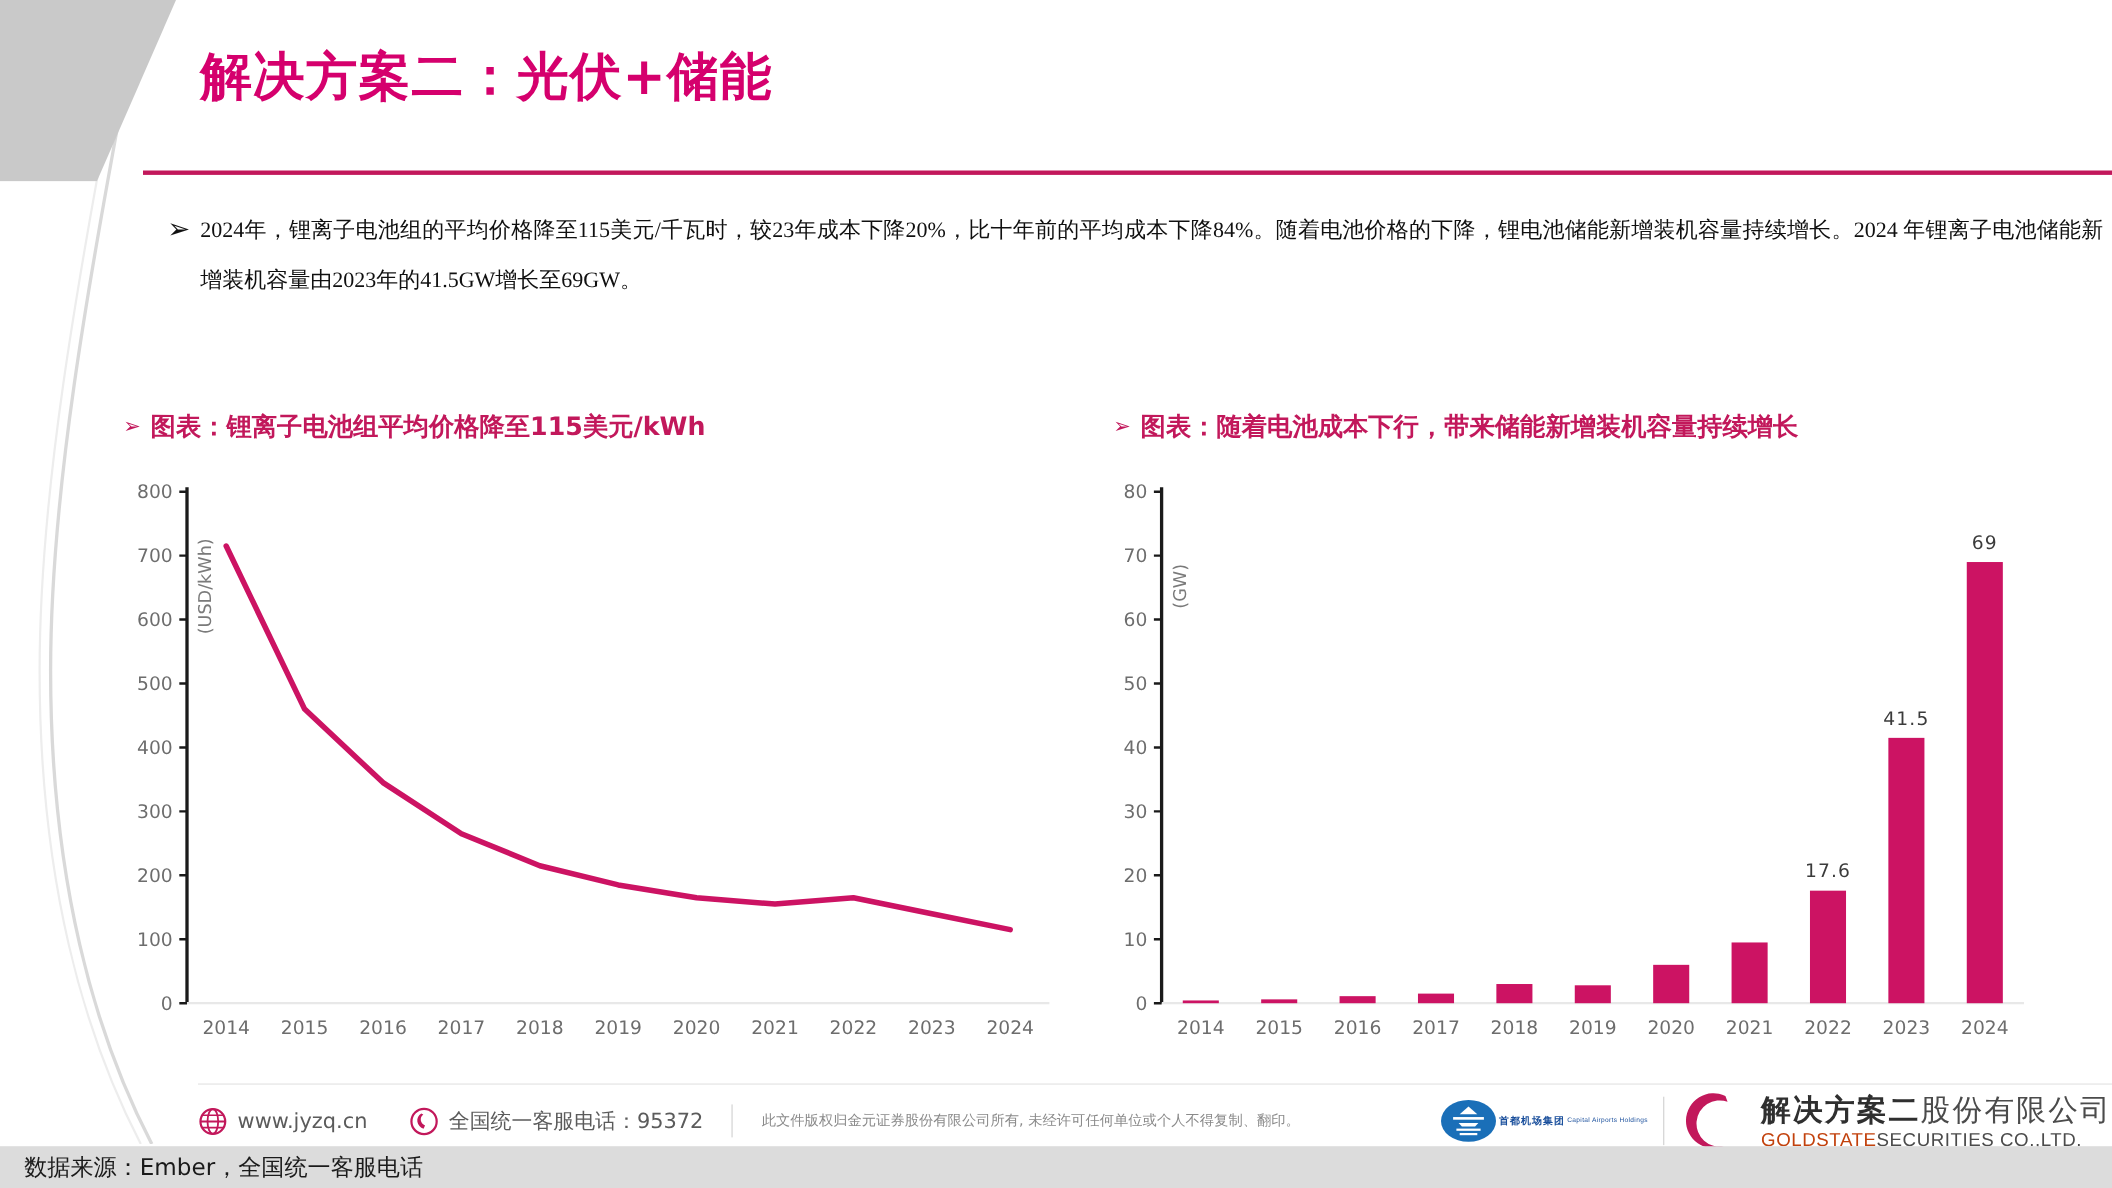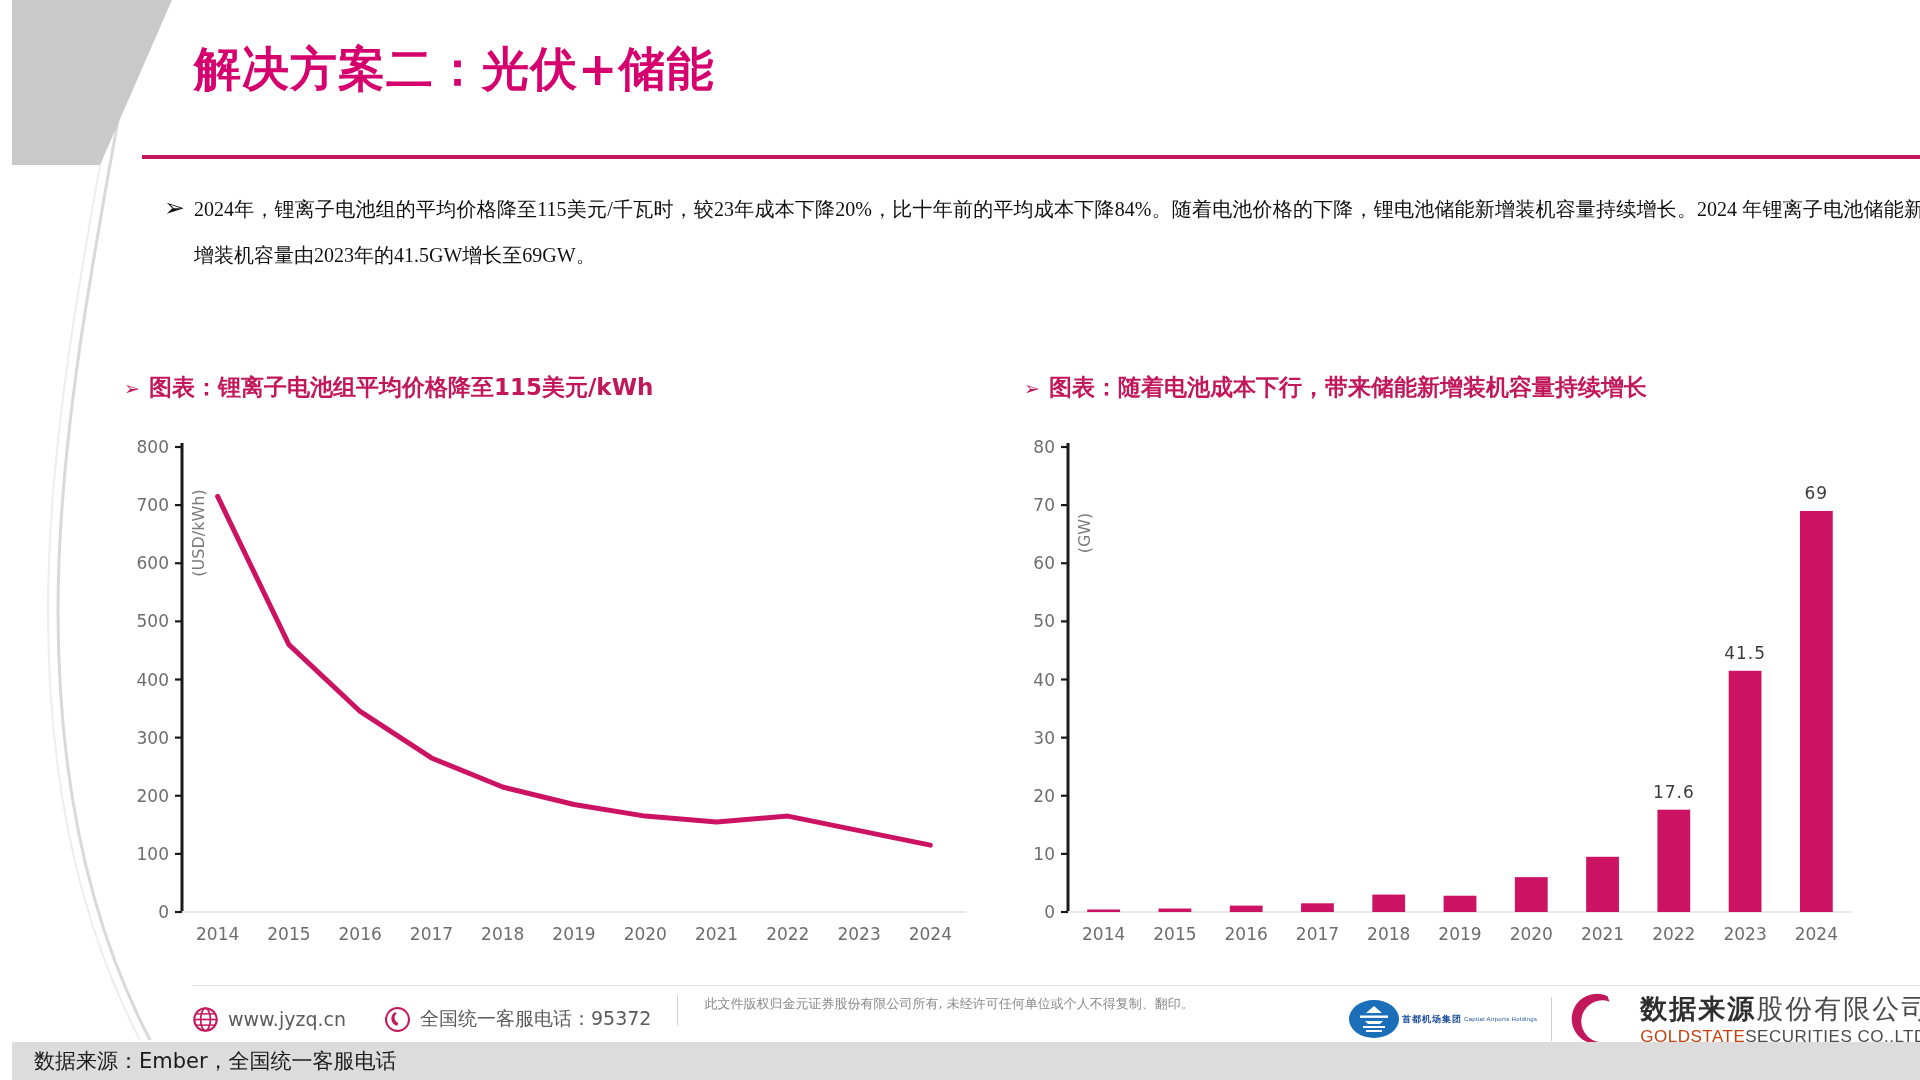--- a/index.html
+++ b/index.html
@@ -1,21 +1,21 @@
 <!DOCTYPE html>
 <html><head>
 <meta charset="utf-8">
 <style>
   * { box-sizing: border-box; margin: 0; padding: 0; }
   html, body {
     width: 1920px; height: 1080px;
     font-family: "Liberation Sans", "DejaVu Sans", sans-serif;
     background: #ffffff; overflow: hidden;
   }
-  #slide { position: relative; width: 1664px; height: 1080px; background: #fff; margin-left: 12px; }
+  #slide { position: relative; width: 1664px; height: 1080px; background: #fff; }
 
   
   .wedge-grey {
     position: absolute; left: 0; top: 0; width: 160px; height: 165px;
     background: #c9c9c9;
     clip-path: polygon(0 0, 160px 0, 88px 165px, 0 165px);
   }
   .wedge-curve {
     position: absolute; left: 0; top: 0; width: 170px; height: 1040px;
     overflow: hidden;
@@ -72,21 +72,21 @@
   .bar-lbl{ font-family: "DejaVu Sans", "Liberation Sans", sans-serif;
             font-size: 17px; fill: #3b3b3b; letter-spacing:1px; }
 
   
   .footer-rule {
     position: absolute; left: 180px; top: 985px; width: 1740px; height: 1px;
     background: #e2e2e2;
   }
   .footer {
     position: absolute; left: 180px; top: 995px; width: 1740px; height: 48px;
-    display: flex; 
+    display: flex; align-items: center;
   }
   .f-item { display: flex; align-items: center; gap: 9px; }
   .f-text { font-size: 19px; color: #5b5b5b;
             font-family: "DejaVu Sans", "Liberation Sans", sans-serif; }
   .f-sep { width: 1px; height: 30px; background: #cfcfcf; margin: 0 26px; }
   .f-copy { font-size: 13px; color: #8a8a8a;
             font-family: "DejaVu Sans", "Liberation Sans", sans-serif; }
   .f-logos { margin-left: auto; display: flex; align-items: center; gap: 0; }
   .logo-sep { width: 1px; height: 44px; background: #cfcfcf; margin: 0 14px; }
   .brand-cn { font-size: 27px; color: #4b4b4b; letter-spacing: 2px;
@@ -272,21 +272,21 @@
 
       <div class="logo-sep"></div>
 
       <svg width="62" height="58" viewBox="0 0 62 58">
         <path d="M31 4 a25 25 0 1 0 18 42 a21 21 0 1 1 -14 -38 z" fill="#c2185b" transform="rotate(25 31 29)"></path>
         <path d="M34 18 l3.4 7.6 l7.6 3.4 l-7.6 3.4 l-3.4 7.6 l-3.4 -7.6 l-7.6 -3.4 l7.6 -3.4 z" fill="#ffffff"></path>
       </svg>
 
       <div style="margin-left:12px">
         <div class="brand-cn">
-          <b>数据来源</b><span>股份有限公司</span>
+          <b>解决方案二</b><span>股份有限公司</span>
         </div>
         <div class="brand-en">
           <b>GOLDSTATE</b><span>SECURITIES  CO.,LTD.</span>
         </div>
       </div>
     </div>
   </div>
 
   <div class="source-bar">
     <span class="source-text">数据来源：Ember，全国统一客服电话</span>

